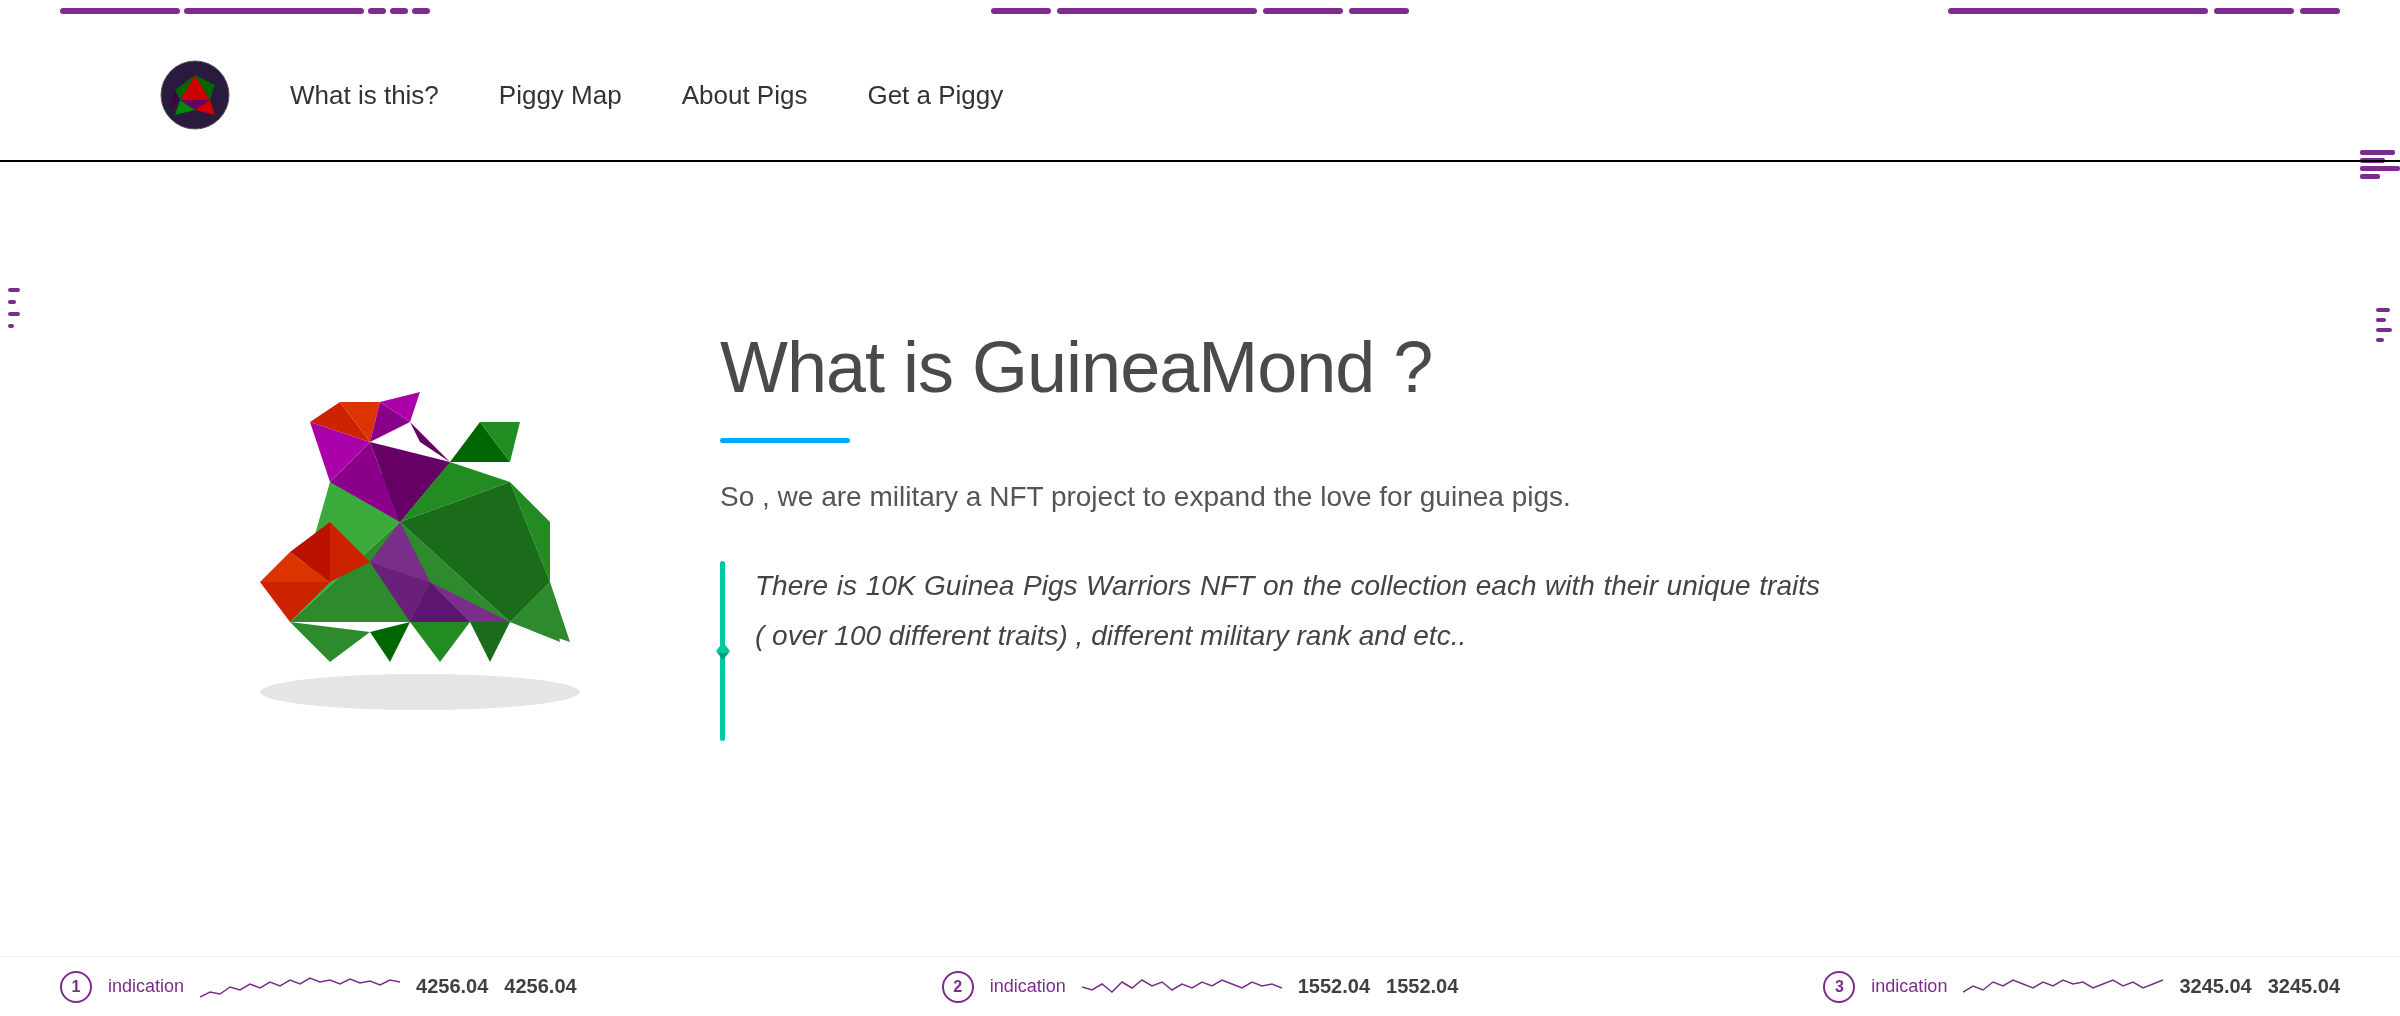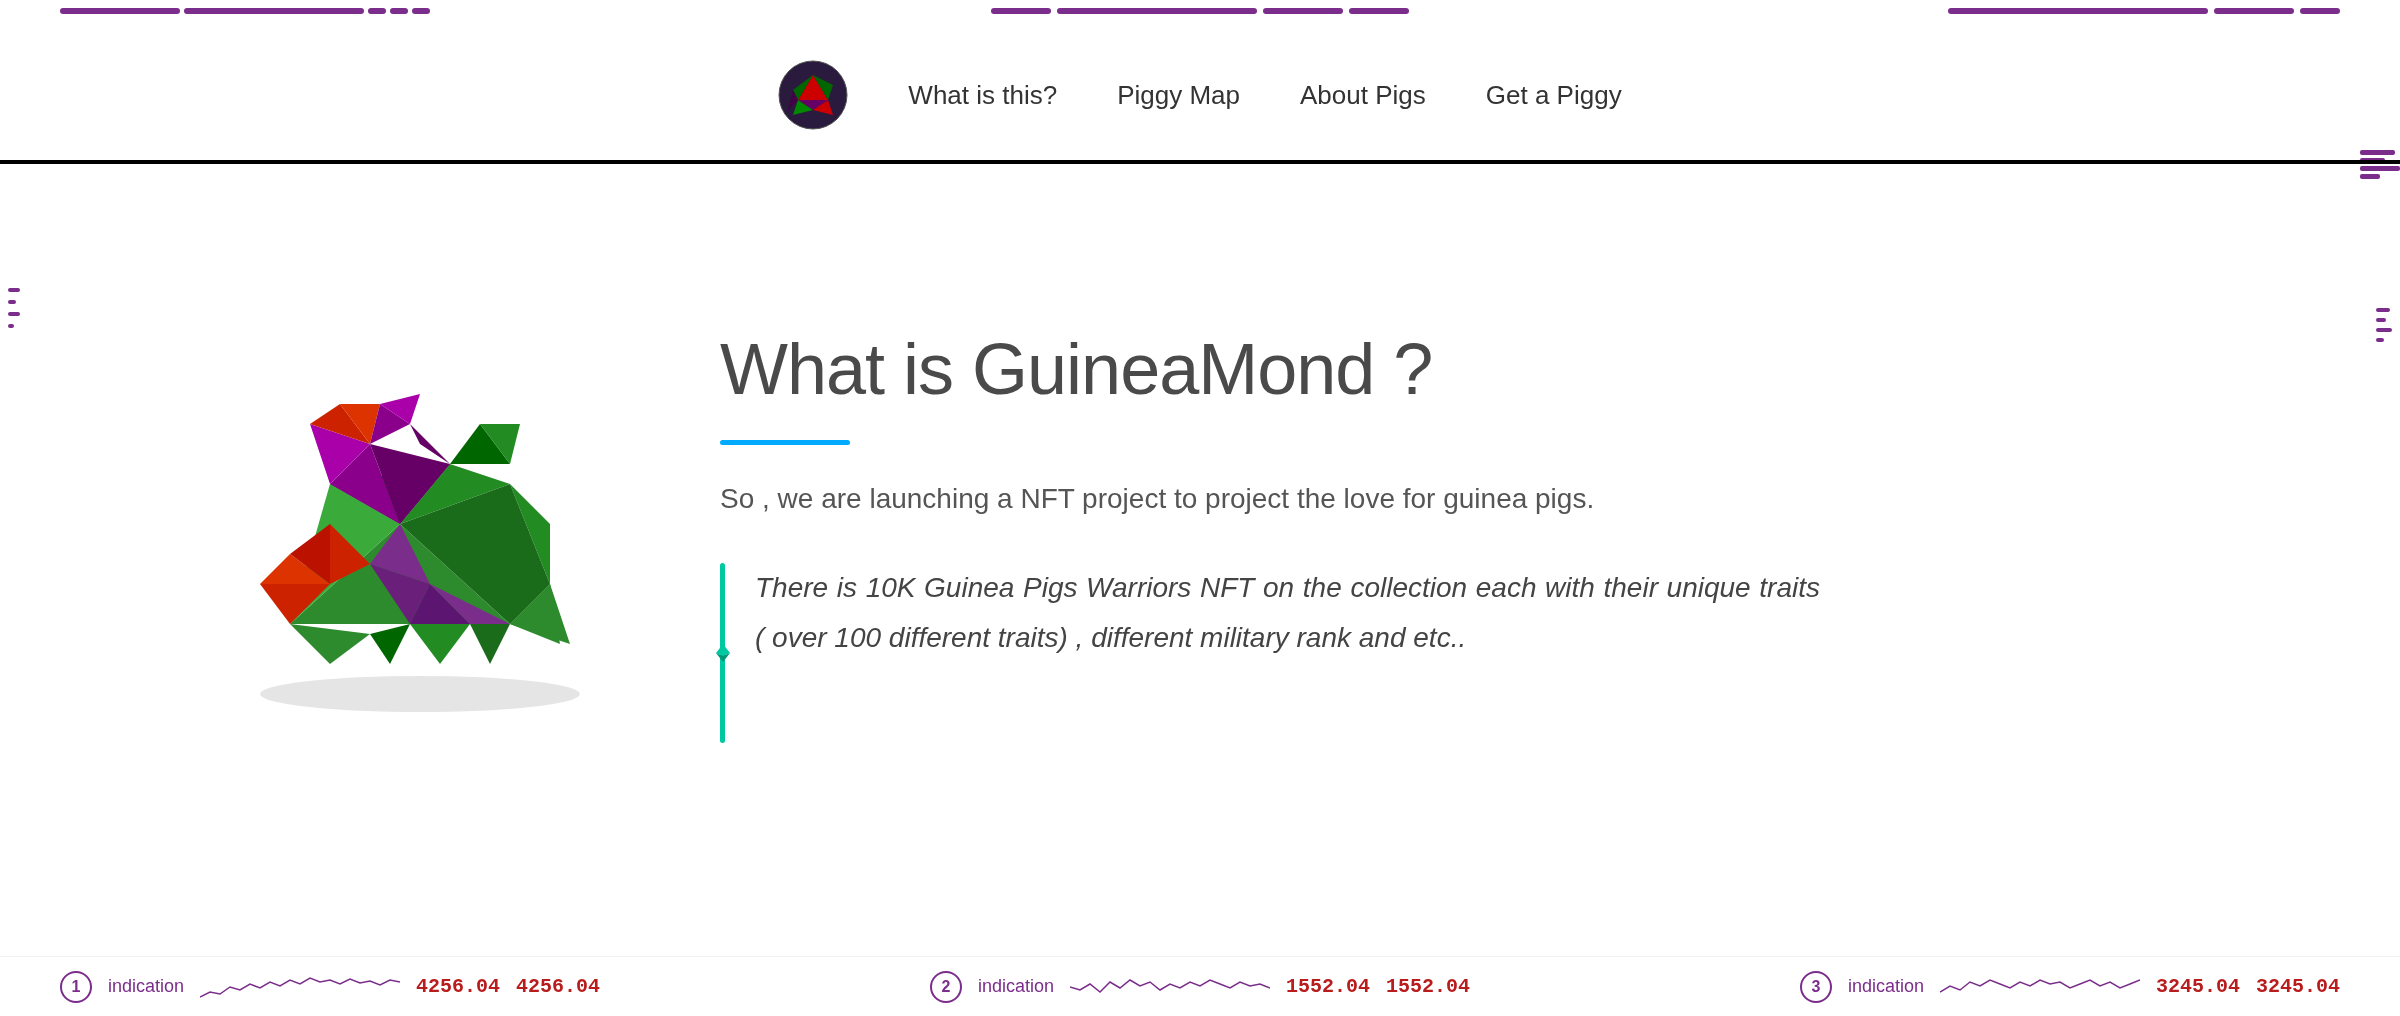--- a/index.html
+++ b/index.html
@@ -85,23 +85,22 @@
       border-radius: 2px;
     }
 
     
     .navbar {
       position: relative;
       display: flex;
       align-items: center;
       padding: 30px 160px;
       margin-top: 30px;
-      border-bottom: 4px solid #000000;
+      border-bottom: 2px solid #000000;
       z-index: 10;
-      justify-content: center;
     }
 
     .logo {
       width: 70px;
       height: 70px;
       margin-right: 60px;
       flex-shrink: 0;
     }
 
     .nav-links {
@@ -249,23 +248,22 @@
       color: #7b2d8b;
     }
 
     .sparkline {
       width: 200px;
       height: 30px;
     }
 
     .indicator-values {
       font-size: 20px;
-      color: #b91c1c;
+      color: #404040;
       font-weight: 600;
-      font-family: Liberation Mono, monospace;
     }
 
     
     .watermark {
       position: absolute;
       top: 50%;
       left: 50%;
       transform: translate(-50%, -50%);
       font-size: 120px;
       color: rgba(200,200,200,0.15);
@@ -396,21 +394,21 @@
       <ellipse cx="250" cy="370" rx="160" ry="18" fill="rgba(0,0,0,0.1)"></ellipse>
     </svg>
   </div>
 
   <div class="content-area">
 
 
     <h1 class="main-title">What is GuineaMond ?</h1>
     <div class="title-underline"></div>
 
-    <p class="main-description" style="margin-top: -20px;">So , we are launching a NFT project to project the love for guinea pigs.</p>
+    <p class="main-description" style="margin-top: -20px;">So , we are military a NFT project to expand the love for guinea pigs.</p>
 
     <div class="quote-block">
       <div class="quote-line">
 
         <svg class="eth-diamond" viewBox="0 0 22 22" xmlns="http://www.w3.org/2000/svg">
           <polygon points="11,2 18,11 11,14 4,11" fill="#00c8a0"></polygon>
           <polygon points="11,14 18,11 11,20 4,11" fill="#009978"></polygon>
         </svg>
       </div>
       <p class="quote-text">There is 10K Guinea Pigs Warriors NFT on the collection each with their unique traits ( over 100 different traits) , different military rank and etc..</p>

